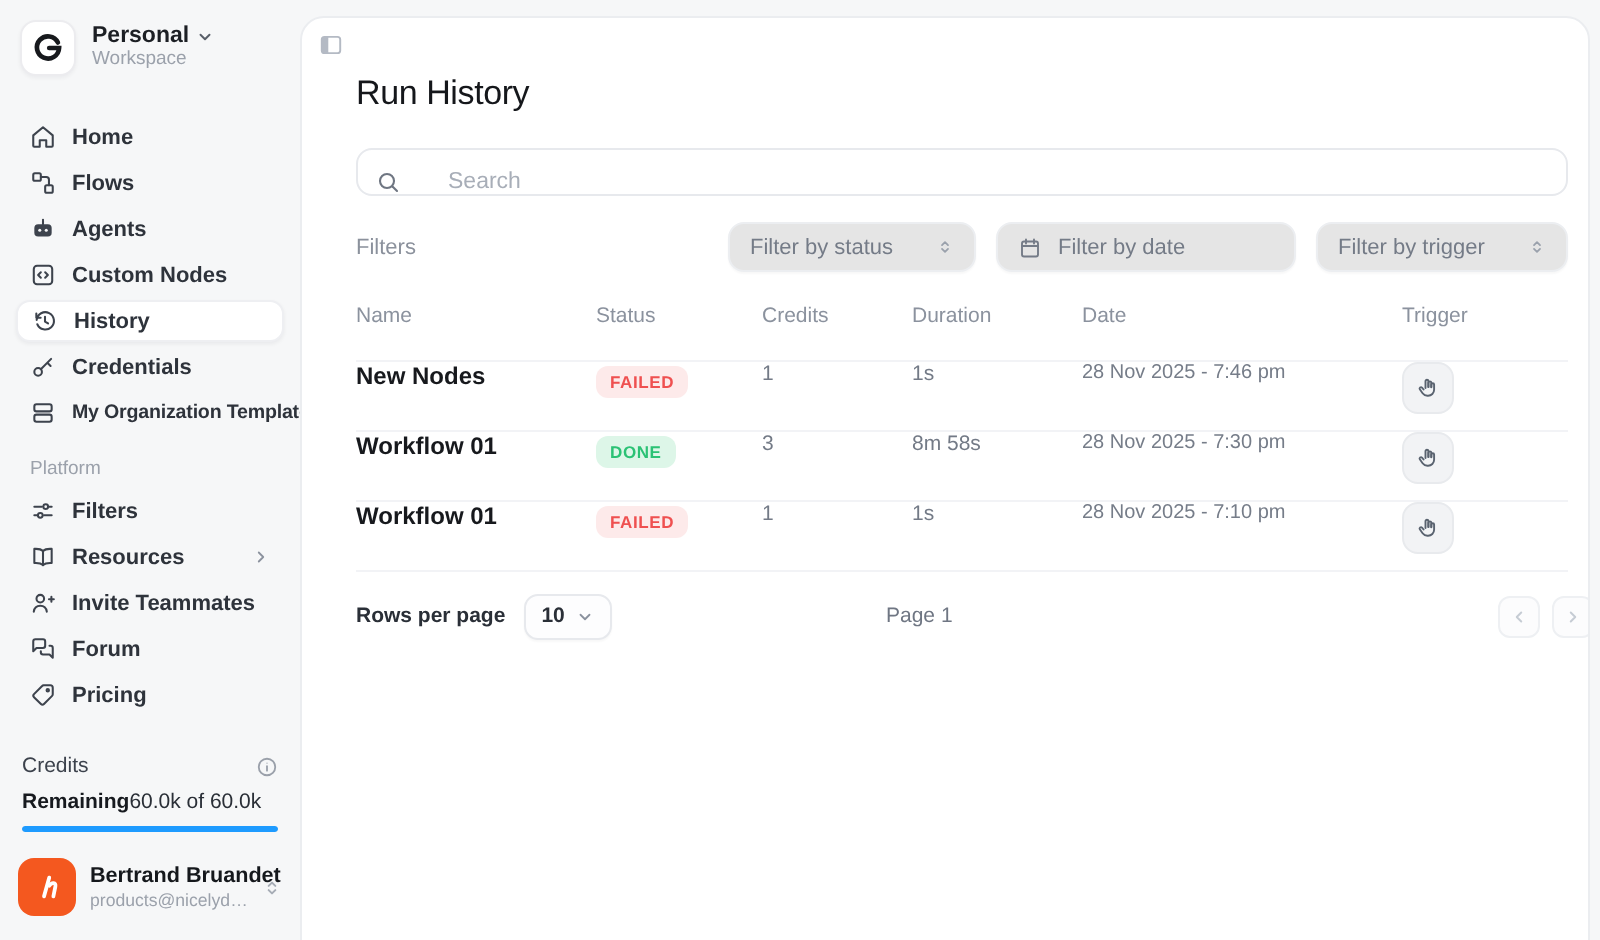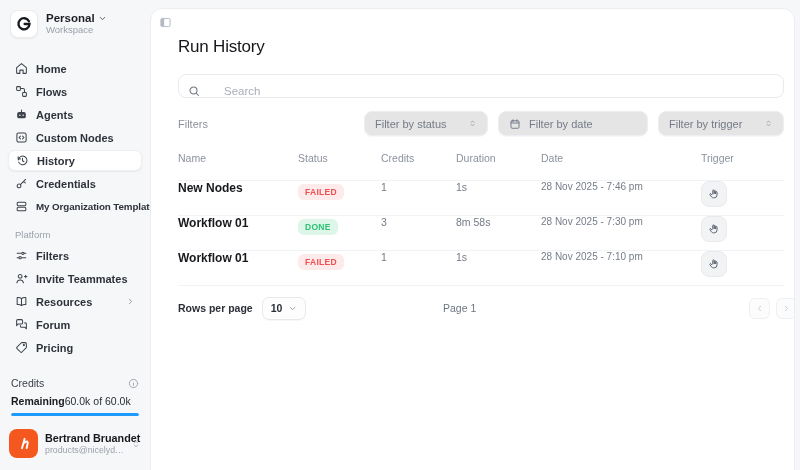--- a/index.html
+++ b/index.html
@@ -223,36 +223,36 @@
     <div class="nav-item">
       <svg class="nicon" width="13" height="13" viewBox="0 0 24 24" fill="none" stroke="currentColor" stroke-width="1.9" stroke-linecap="round">
           <path d="M4 8h7M17 8h3M4 16h3M13 16h7"></path>
           <circle cx="14.5" cy="8" r="2.2"></circle>
           <circle cx="9.5" cy="16" r="2.2"></circle>
         </svg>
       <span>Filters</span>
     </div>
     <div class="nav-item">
       <svg class="nicon" width="13" height="13" viewBox="0 0 24 24" fill="none" stroke="currentColor" stroke-width="1.9" stroke-linecap="round" stroke-linejoin="round">
-          <circle cx="9.5" cy="8" r="3.5"></circle>
-          <path d="M3.5 20c.5-3.4 3-5.4 6-5.4s5.5 2 6 5.4"></path>
-          <path d="M17.5 8.5H22M19.75 6.25v4.5"></path>
-        </svg>
-      <span>Invite Teammates</span>
-    </div>
-    <div class="nav-item">
-      <svg class="nicon" width="13" height="13" viewBox="0 0 24 24" fill="none" stroke="currentColor" stroke-width="1.9" stroke-linecap="round" stroke-linejoin="round">
           <path d="M12 6.5C10.5 5 8.5 4.5 5.5 4.5H4v13h1.5c3 0 5 .5 6.5 2 1.5-1.5 3.5-2 6.5-2H20v-13h-1.5c-3 0-5 .5-6.5 2z"></path>
           <path d="M12 6.5v13"></path>
         </svg>
       <span>Resources</span>
       <span class="spacer"></span>
       <svg width="9" height="9" viewBox="0 0 24 24" fill="none" stroke="#8b929e" stroke-width="2.4" stroke-linecap="round" stroke-linejoin="round">
           <path d="M9 6l6 6-6 6"></path>
         </svg>
+    </div>
+    <div class="nav-item">
+      <svg class="nicon" width="13" height="13" viewBox="0 0 24 24" fill="none" stroke="currentColor" stroke-width="1.9" stroke-linecap="round" stroke-linejoin="round">
+          <circle cx="9.5" cy="8" r="3.5"></circle>
+          <path d="M3.5 20c.5-3.4 3-5.4 6-5.4s5.5 2 6 5.4"></path>
+          <path d="M17.5 8.5H22M19.75 6.25v4.5"></path>
+        </svg>
+      <span>Invite Teammates</span>
     </div>
     <div class="nav-item">
       <svg class="nicon" width="13" height="13" viewBox="0 0 24 24" fill="none" stroke="currentColor" stroke-width="1.9" stroke-linecap="round" stroke-linejoin="round">
           <path d="M14 9a2 2 0 0 1-2 2H6l-3 3V5a2 2 0 0 1 2-2h7a2 2 0 0 1 2 2z"></path>
           <path d="M18 9h1a2 2 0 0 1 2 2v9l-3-3h-6a2 2 0 0 1-2-2v-1"></path>
         </svg>
       <span>Forum</span>
     </div>
     <div class="nav-item">
       <svg class="nicon" width="13" height="13" viewBox="0 0 24 24" fill="none" stroke="currentColor" stroke-width="1.9" stroke-linecap="round" stroke-linejoin="round">

